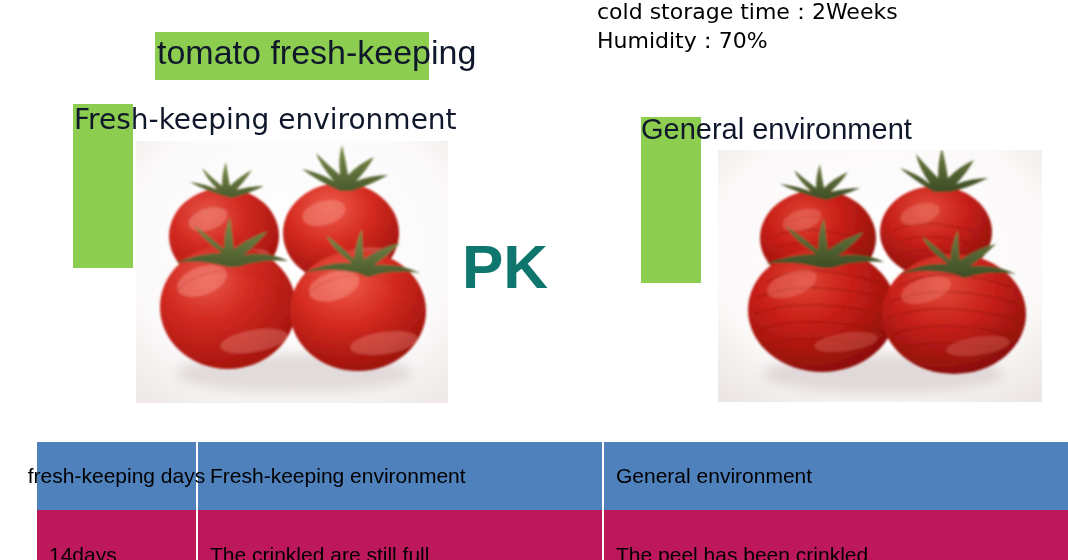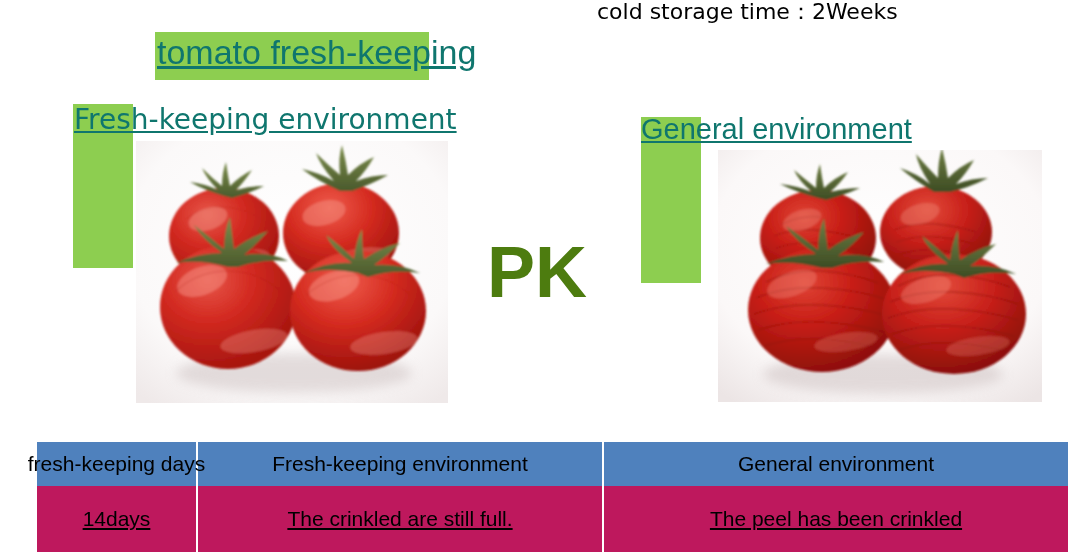--- a/index.html
+++ b/index.html
@@ -23,24 +23,23 @@
     position: absolute;
     background: #8DCE50;
   }
   #title-bar   { left: 155px; top: 32px;  width: 274px; height: 48px; }
   #left-bar    { left: 73px;  top: 104px; width: 60px;  height: 164px; }
   #right-bar   { left: 641px; top: 117px; width: 60px;  height: 166px; }
 
   
   .label {
     position: absolute;
-    color: #0f766e;
+    color: #0f172a;
     white-space: nowrap;
     line-height: 1.05;
-    text-decoration: underline;
   }
   #slide-title {
     left: 157px; top: 35px;
     font-size: 34px;
     font-family: "Liberation Sans", sans-serif;
   }
   #left-env-label {
     left: 74px; top: 105px;
     font-size: 28px;
     font-family: "DejaVu Sans", sans-serif;
@@ -60,25 +59,25 @@
     font-size: 22px;
     line-height: 1.33;
     color: #000000;
     white-space: nowrap;
   }
   #conditions div { }
 
   
   #pk {
     position: absolute;
-    left: 487px;
+    left: 462px;
     top: 236px;
-    font-size: 72px;
+    font-size: 62px;
     font-weight: bold;
-    color: #4d7c0f;
+    color: #0f766e;
     font-family: "Liberation Sans", sans-serif;
     letter-spacing: 0px;
     line-height: 1;
   }
 
   
   .photo {
     position: absolute;
     overflow: hidden;
     background: #ffffff;
@@ -91,24 +90,24 @@
   #result-table {
     position: absolute;
     left: 37px;
     top: 442px;
     width: 1031px;
     border-collapse: separate;
     border-spacing: 0;
     table-layout: fixed;
   }
   #result-table th, #result-table td {
-    padding: 0;
+    padding: 12px;
     margin: 0;
     vertical-align: middle;
-    text-align: center;
+    text-align: left;
     font-weight: normal;
     color: #000000;
     font-family: "Liberation Sans", sans-serif;
   }
   #result-table thead th {
     background: #4F81BD;
     height: 44px;
     font-size: 21px;
     border-right: 2px solid #ffffff;
   }
@@ -140,20 +139,21 @@
 <div id="slide">
 
   <div class="green-bar" id="title-bar"></div>
   <div class="green-bar" id="left-bar"></div>
   <div class="green-bar" id="right-bar"></div>
 
   <div class="label" id="slide-title">tomato fresh-keeping</div>
 
   <div id="conditions">
     <div>cold storage time：2Weeks</div>
+    <div>Humidity：70%</div>
   </div>
 
   <div class="label" id="left-env-label">Fresh-keeping environment</div>
 
   <div class="label" id="right-env-label">General environment</div>
 
   <div id="pk">PK</div>
 
   <div class="photo" id="photo-left">
     <svg viewBox="0 0 312 262" preserveAspectRatio="none">

